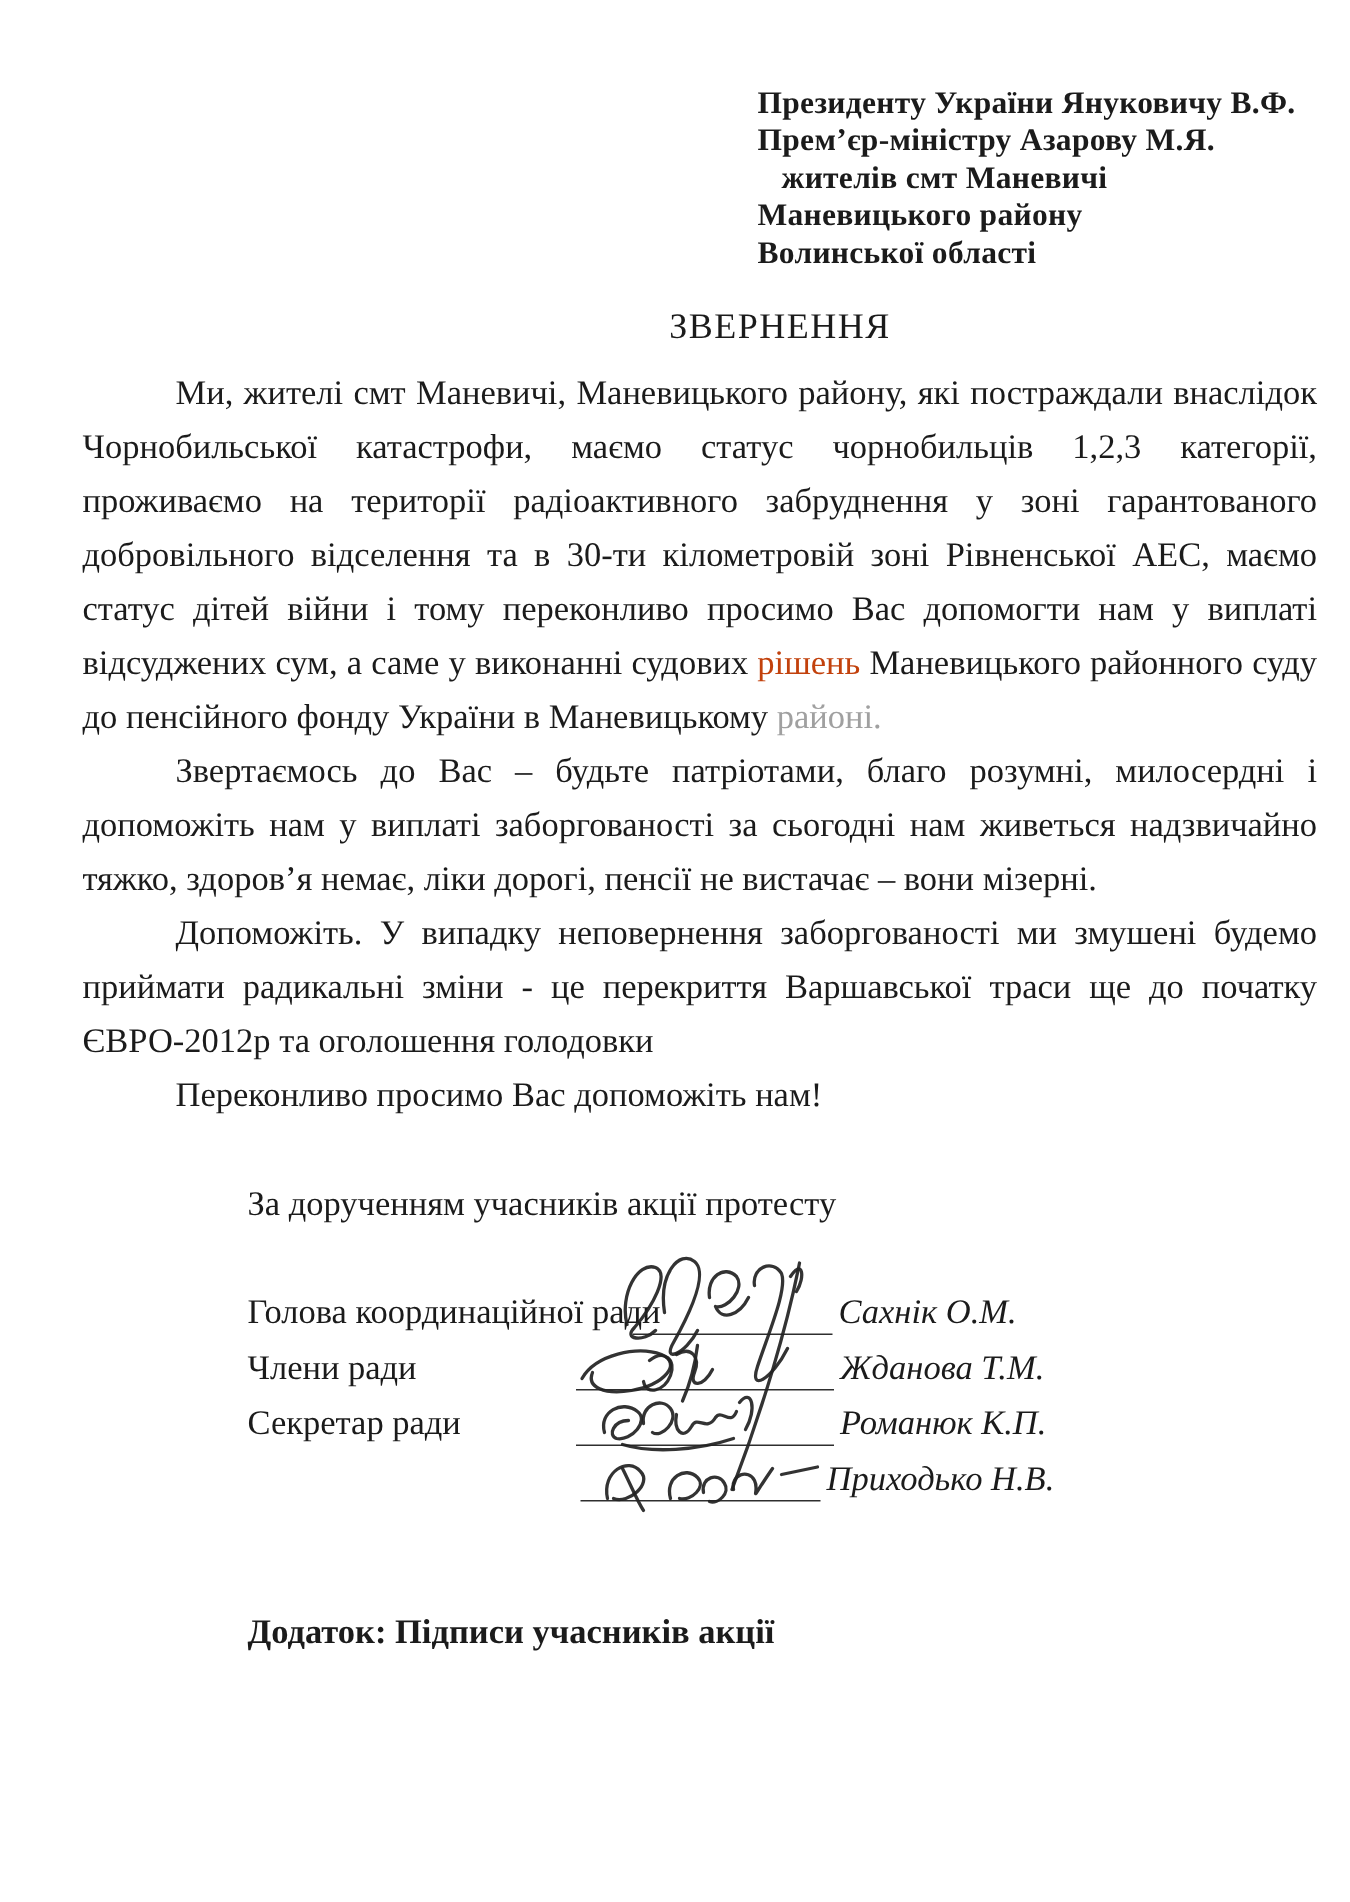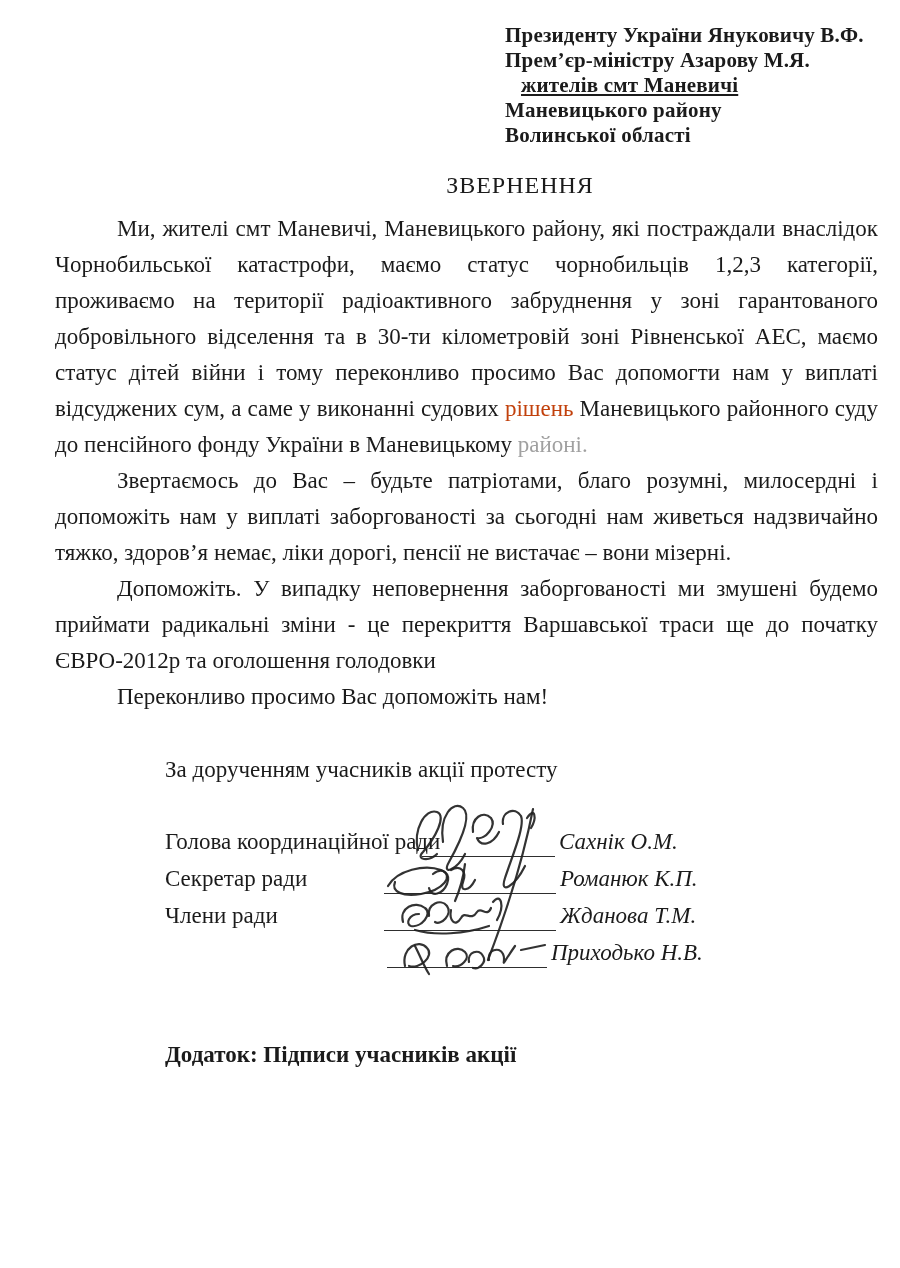--- a/index.html
+++ b/index.html
@@ -8,29 +8,29 @@
     width: 900px;
     height: 1268px;
     margin: 0 auto;
     background: #ffffff;
     color: #1b1b1b;
     font-family: "Liberation Serif", "DejaVu Serif", serif;
     overflow: hidden;
   }
   
   .recipients {
-    padding-top: 23px;
+    padding-top: 56px;
     margin-left: 505px;
     margin-right: 20px;
     font-weight: bold;
     font-size: 21px;
     line-height: 25px;
     letter-spacing: 0.2px;
   }
-  .recipients .indent { padding-left: 16px; text-decoration: underline; }
+  .recipients .indent { padding-left: 16px; }
 
   
   .title {
     margin: 24px 0 0 140px;
     width: 760px;
     text-align: center;
     font-weight: normal;
     font-size: 24px;
     letter-spacing: 1px;
   }
@@ -162,28 +162,28 @@
         <path d="M136,180 L160,175"></path>
       </g>
     </svg>
 
     <div class="sig-row">
       <span class="sig-label">Голова координаційної ради</span>
         <span class="sig-line"></span>
         <span class="sig-name">Сахнік О.М.</span>
     </div>
     <div class="sig-row">
+      <span class="sig-label">Члени ради</span>
+        <span class="sig-line wide"></span>
+        <span class="sig-name">Жданова Т.М.</span>
+    </div>
+    <div class="sig-row">
       <span class="sig-label">Секретар ради</span>
         <span class="sig-line wide"></span>
         <span class="sig-name">Романюк К.П.</span>
-    </div>
-    <div class="sig-row">
-      <span class="sig-label">Члени ради</span>
-        <span class="sig-line wide"></span>
-        <span class="sig-name">Жданова Т.М.</span>
     </div>
     <div class="sig-row">
       <span class="sig-label"></span>
         <span class="sig-line wide4"></span>
         <span class="sig-name">Приходько Н.В.</span>
     </div>
   </div>
 
   <div class="attachment">Додаток: Підписи учасників акції</div>
 

